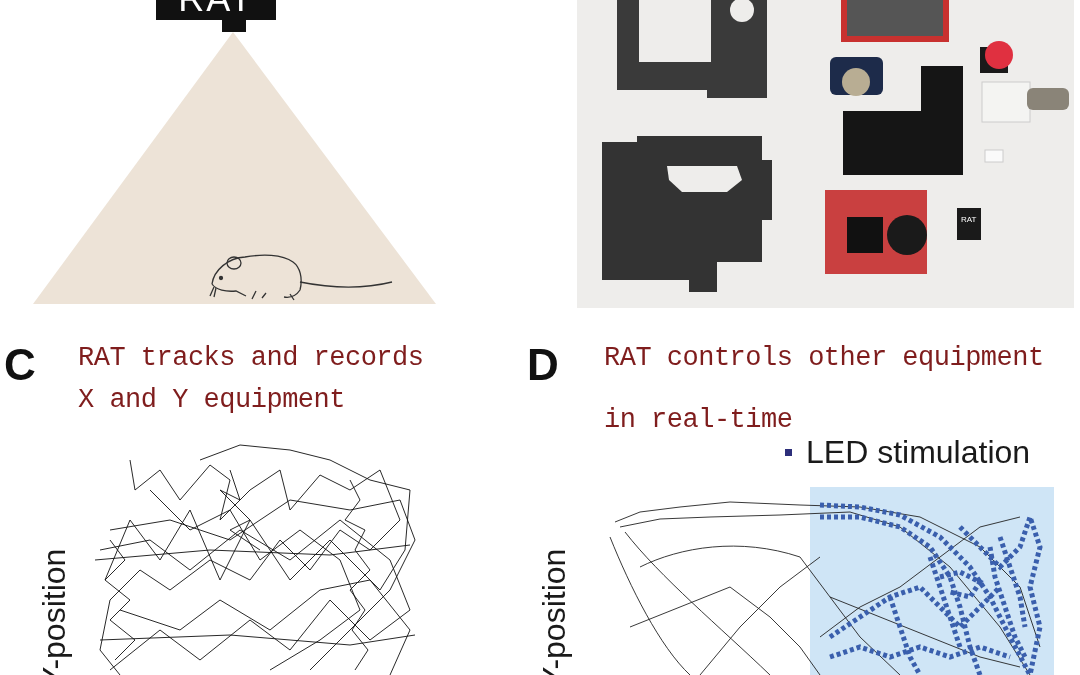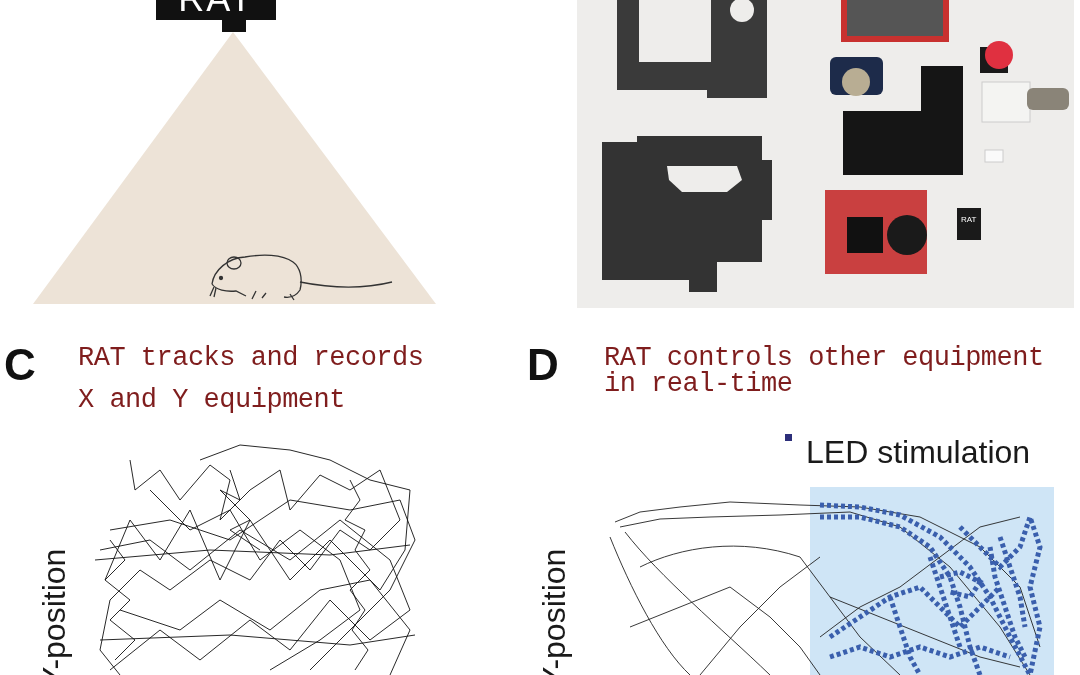--- a/index.html
+++ b/index.html
@@ -36,21 +36,21 @@
     .panel-title {
       position: absolute; font-family: Liberation Mono, monospace;
       font-size: 27px; line-height: 40px; color: #7f1d1d; letter-spacing: -0.5px;
     }
     .y-label {
       position: absolute; font-family: "Liberation Sans", sans-serif;
       font-size: 32px; color: #1a1a1a;
       transform: rotate(-90deg); transform-origin: left top; white-space: nowrap;
     }
     .legend {
-      position: absolute; left: 785px; top: 434px; display: flex; align-items: flex-start;
+      position: absolute; left: 785px; top: 434px; display: flex; align-items: center;
     }
     .legend-swatch { width: 7px; height: 7px; background: #2d2f7a; margin-right: 14px; }
     .legend-label { font-family: "Liberation Sans", sans-serif; font-size: 32px; color: #1a1a1a; }
     .stim-zone { position: absolute; left: 810px; top: 487px; width: 244px; height: 188px; background: #cfe5f6; }
   </style>
 </head>
 <body>
 
 <div id="panel-a" class="panel">
   <svg class="cone" width="460" height="320">
@@ -140,21 +140,21 @@
     <path d="M15,150 L40,90 L70,130 L100,80 L130,150 L160,90 L200,150 L240,110 L290,160 L315,120 L320,60 L280,50 L240,30 L200,20 L150,15 L110,30"></path>
     <path d="M260,50 L270,70 L255,90 L275,100 L265,120 L280,140 L260,160 L275,180 L262,200 L278,220 L265,240"></path>
     <path d="M20,110 L35,130 L15,150 L40,170 L20,190 L45,210 L25,230"></path>
     <path d="M140,40 L150,70 L130,60 L160,90 L140,100 L170,120"></path>
     <path d="M5,130 L120,120 L240,125 L320,115 M10,210 L140,205 L260,215 L325,205"></path>
   </g>
 </svg>
 
 <div class="panel-letter" style="left:527px; top:343px;">D</div>
 <div class="panel-title" style="left:604px; top:338px;">RAT controls other equipment</div>
-<div class="panel-title" style="left:604px; top:364px;">in real-time</div>
+<div class="panel-title" style="left:604px; top:400px;">in real-time</div>
 
 <div class="legend">
   <div class="legend-swatch"></div>
   <div class="legend-label">LED stimulation</div>
 </div>
 
 <div class="y-label" style="left:536px; top:688px;">Y-position</div>
 
 <div class="stim-zone"></div>
 

